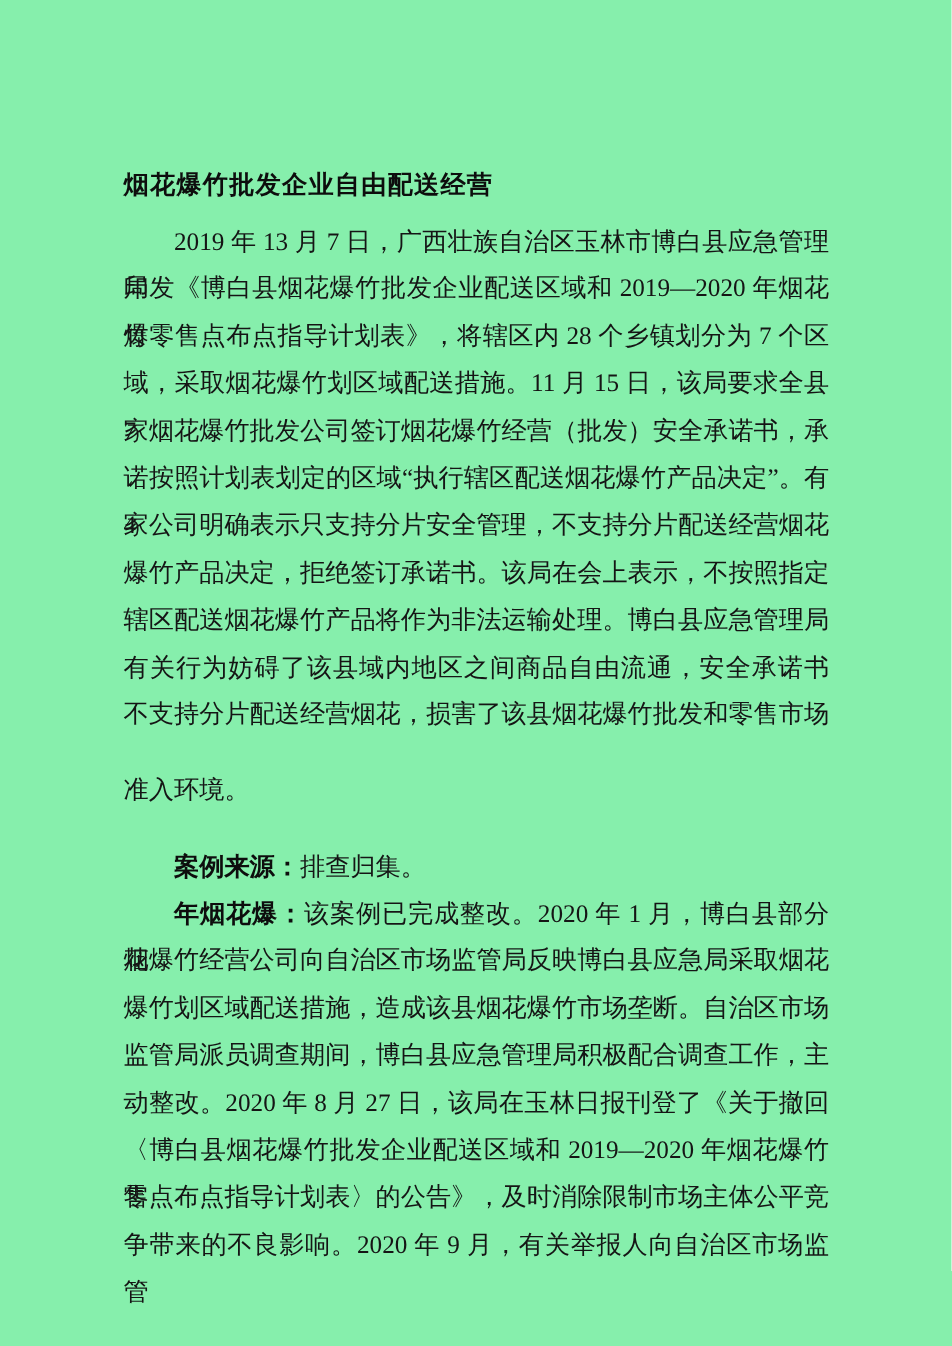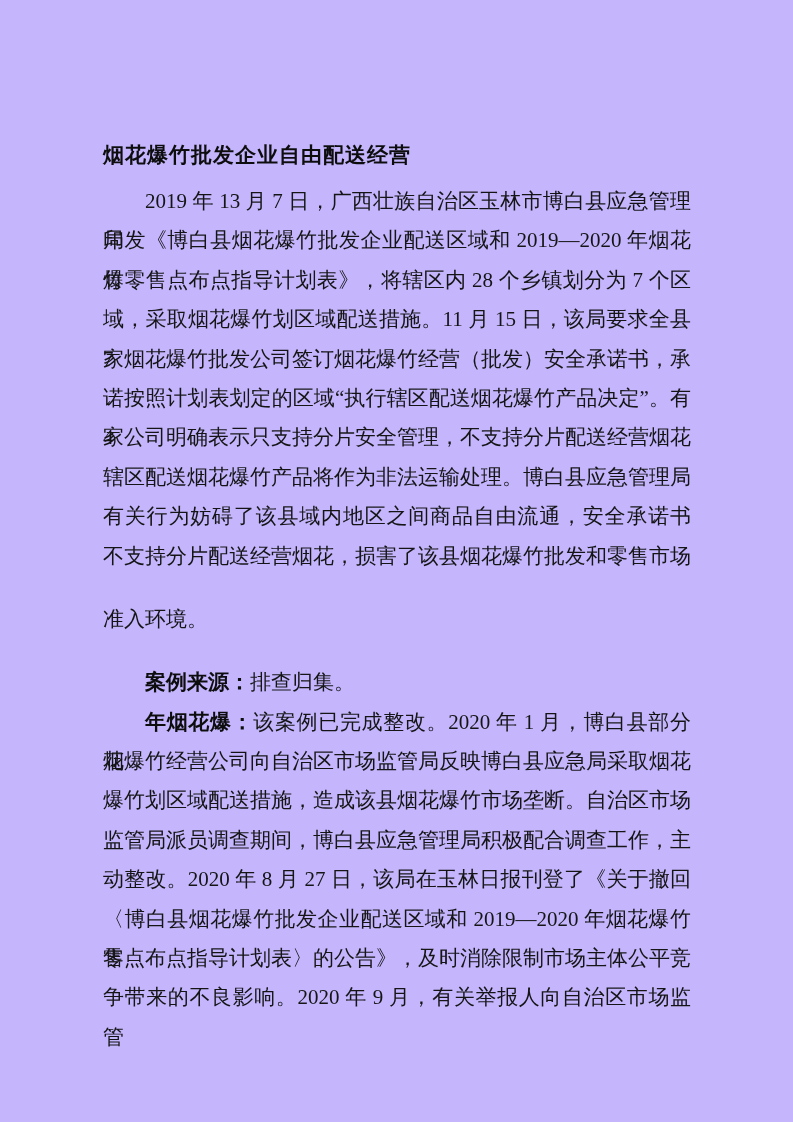--- a/index.html
+++ b/index.html
@@ -4,21 +4,21 @@
 <style>
   html, body {
     margin: 0;
     padding: 0;
     background: #ffffff;
   }
   .page {
     position: relative;
     width: 793px;
     height: 1122px;
-    background: #c4b5fd;
+    background: #86efac;
     color: #111111;
     overflow: hidden;
     font-family: "Liberation Serif", "DejaVu Serif", serif;
   }
   .content {
     position: absolute;
     left: 103px;
     top: 142px;
     width: 588px;
   }
@@ -77,20 +77,21 @@
     <h1 class="heading">烟花爆竹批发企业自由配送经营</h1>
 
     <div>
       <div class="line jline indent">2019 年 13 月 7 日，广西壮族自治区玉林市博白县应急管理局</div>
       <div class="line jline">印发《博白县烟花爆竹批发企业配送区域和 2019—2020 年烟花爆</div>
       <div class="line jline">竹零售点布点指导计划表》，将辖区内 28 个乡镇划分为 7 个区</div>
       <div class="line jline">域，采取烟花爆竹划区域配送措施。11 月 15 日，该局要求全县 7</div>
       <div class="line jline">家烟花爆竹批发公司签订烟花爆竹经营（批发）安全承诺书，承</div>
       <div class="line jline">诺按照计划表划定的区域“执行辖区配送烟花爆竹产品决定”。有 4</div>
       <div class="line jline">家公司明确表示只支持分片安全管理，不支持分片配送经营烟花</div>
+      <div class="line jline">爆竹产品决定，拒绝签订承诺书。该局在会上表示，不按照指定</div>
       <div class="line jline">辖区配送烟花爆竹产品将作为非法运输处理。博白县应急管理局</div>
       <div class="line jline">有关行为妨碍了该县域内地区之间商品自由流通，安全承诺书</div>
       <div class="line jline">不支持分片配送经营烟花，损害了该县烟花爆竹批发和零售市场</div>
       <div class="line lline">准入环境。</div>
     </div>
 
     <div>
       <div class="line lline indent"><span class="label">案例来源：</span><span>排查归集。</span></div>
     </div>
 

